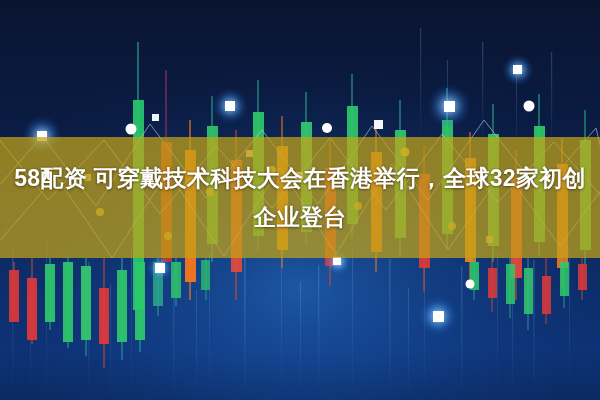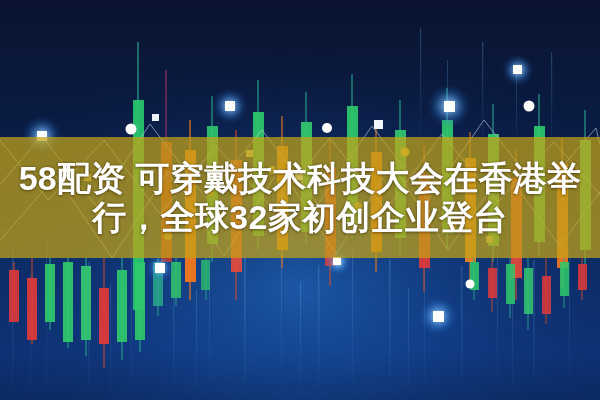--- a/index.html
+++ b/index.html
@@ -39,21 +39,21 @@
     width: 600px;
     height: 121px;
     display: flex;
     align-items: center;
     justify-content: center;
     padding: 0 14px;
     box-sizing: border-box;
   }
   #headline {
     color: #ffffff;
-    font-size: 34px;
+    font-size: 23px;
     font-weight: bold;
     line-height: 39px;
     text-align: center;
     letter-spacing: 0.3px;
     text-shadow: 0 1px 3px rgba(60,40,0,0.55), 0 0 2px rgba(0,0,0,0.35);
     word-break: break-all;
     max-width: 576px;
   }
 </style>
 </head>

